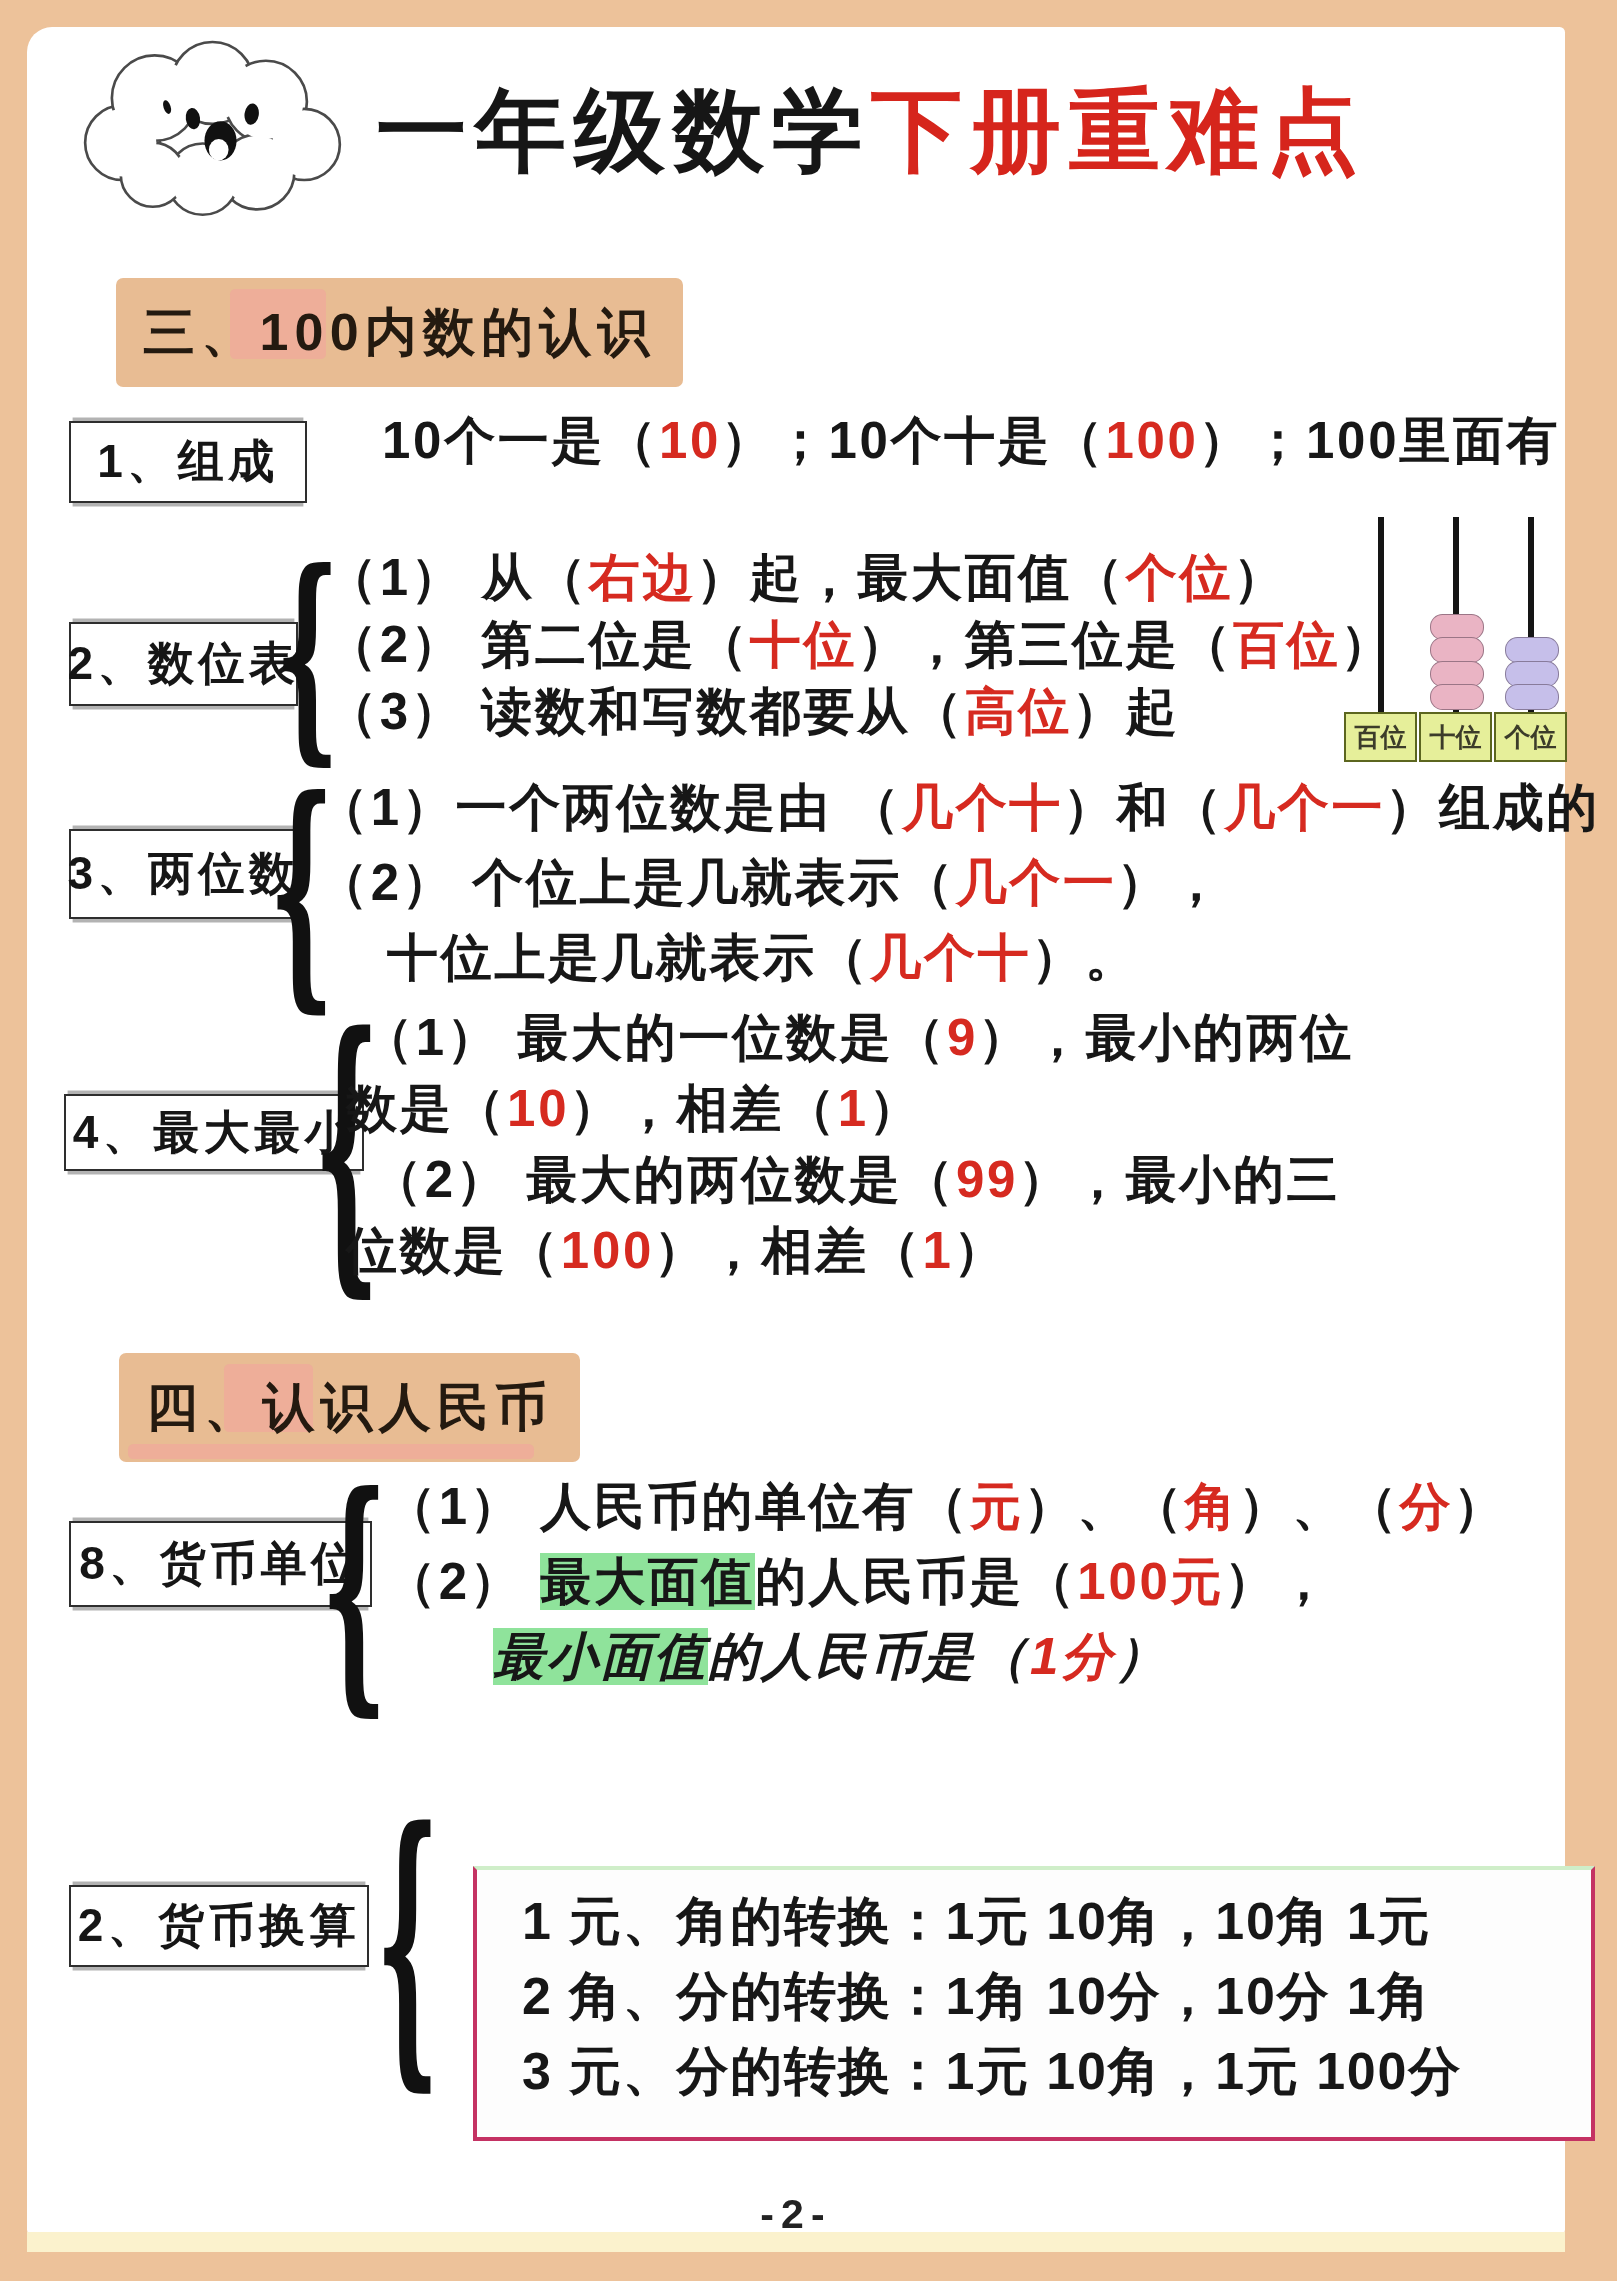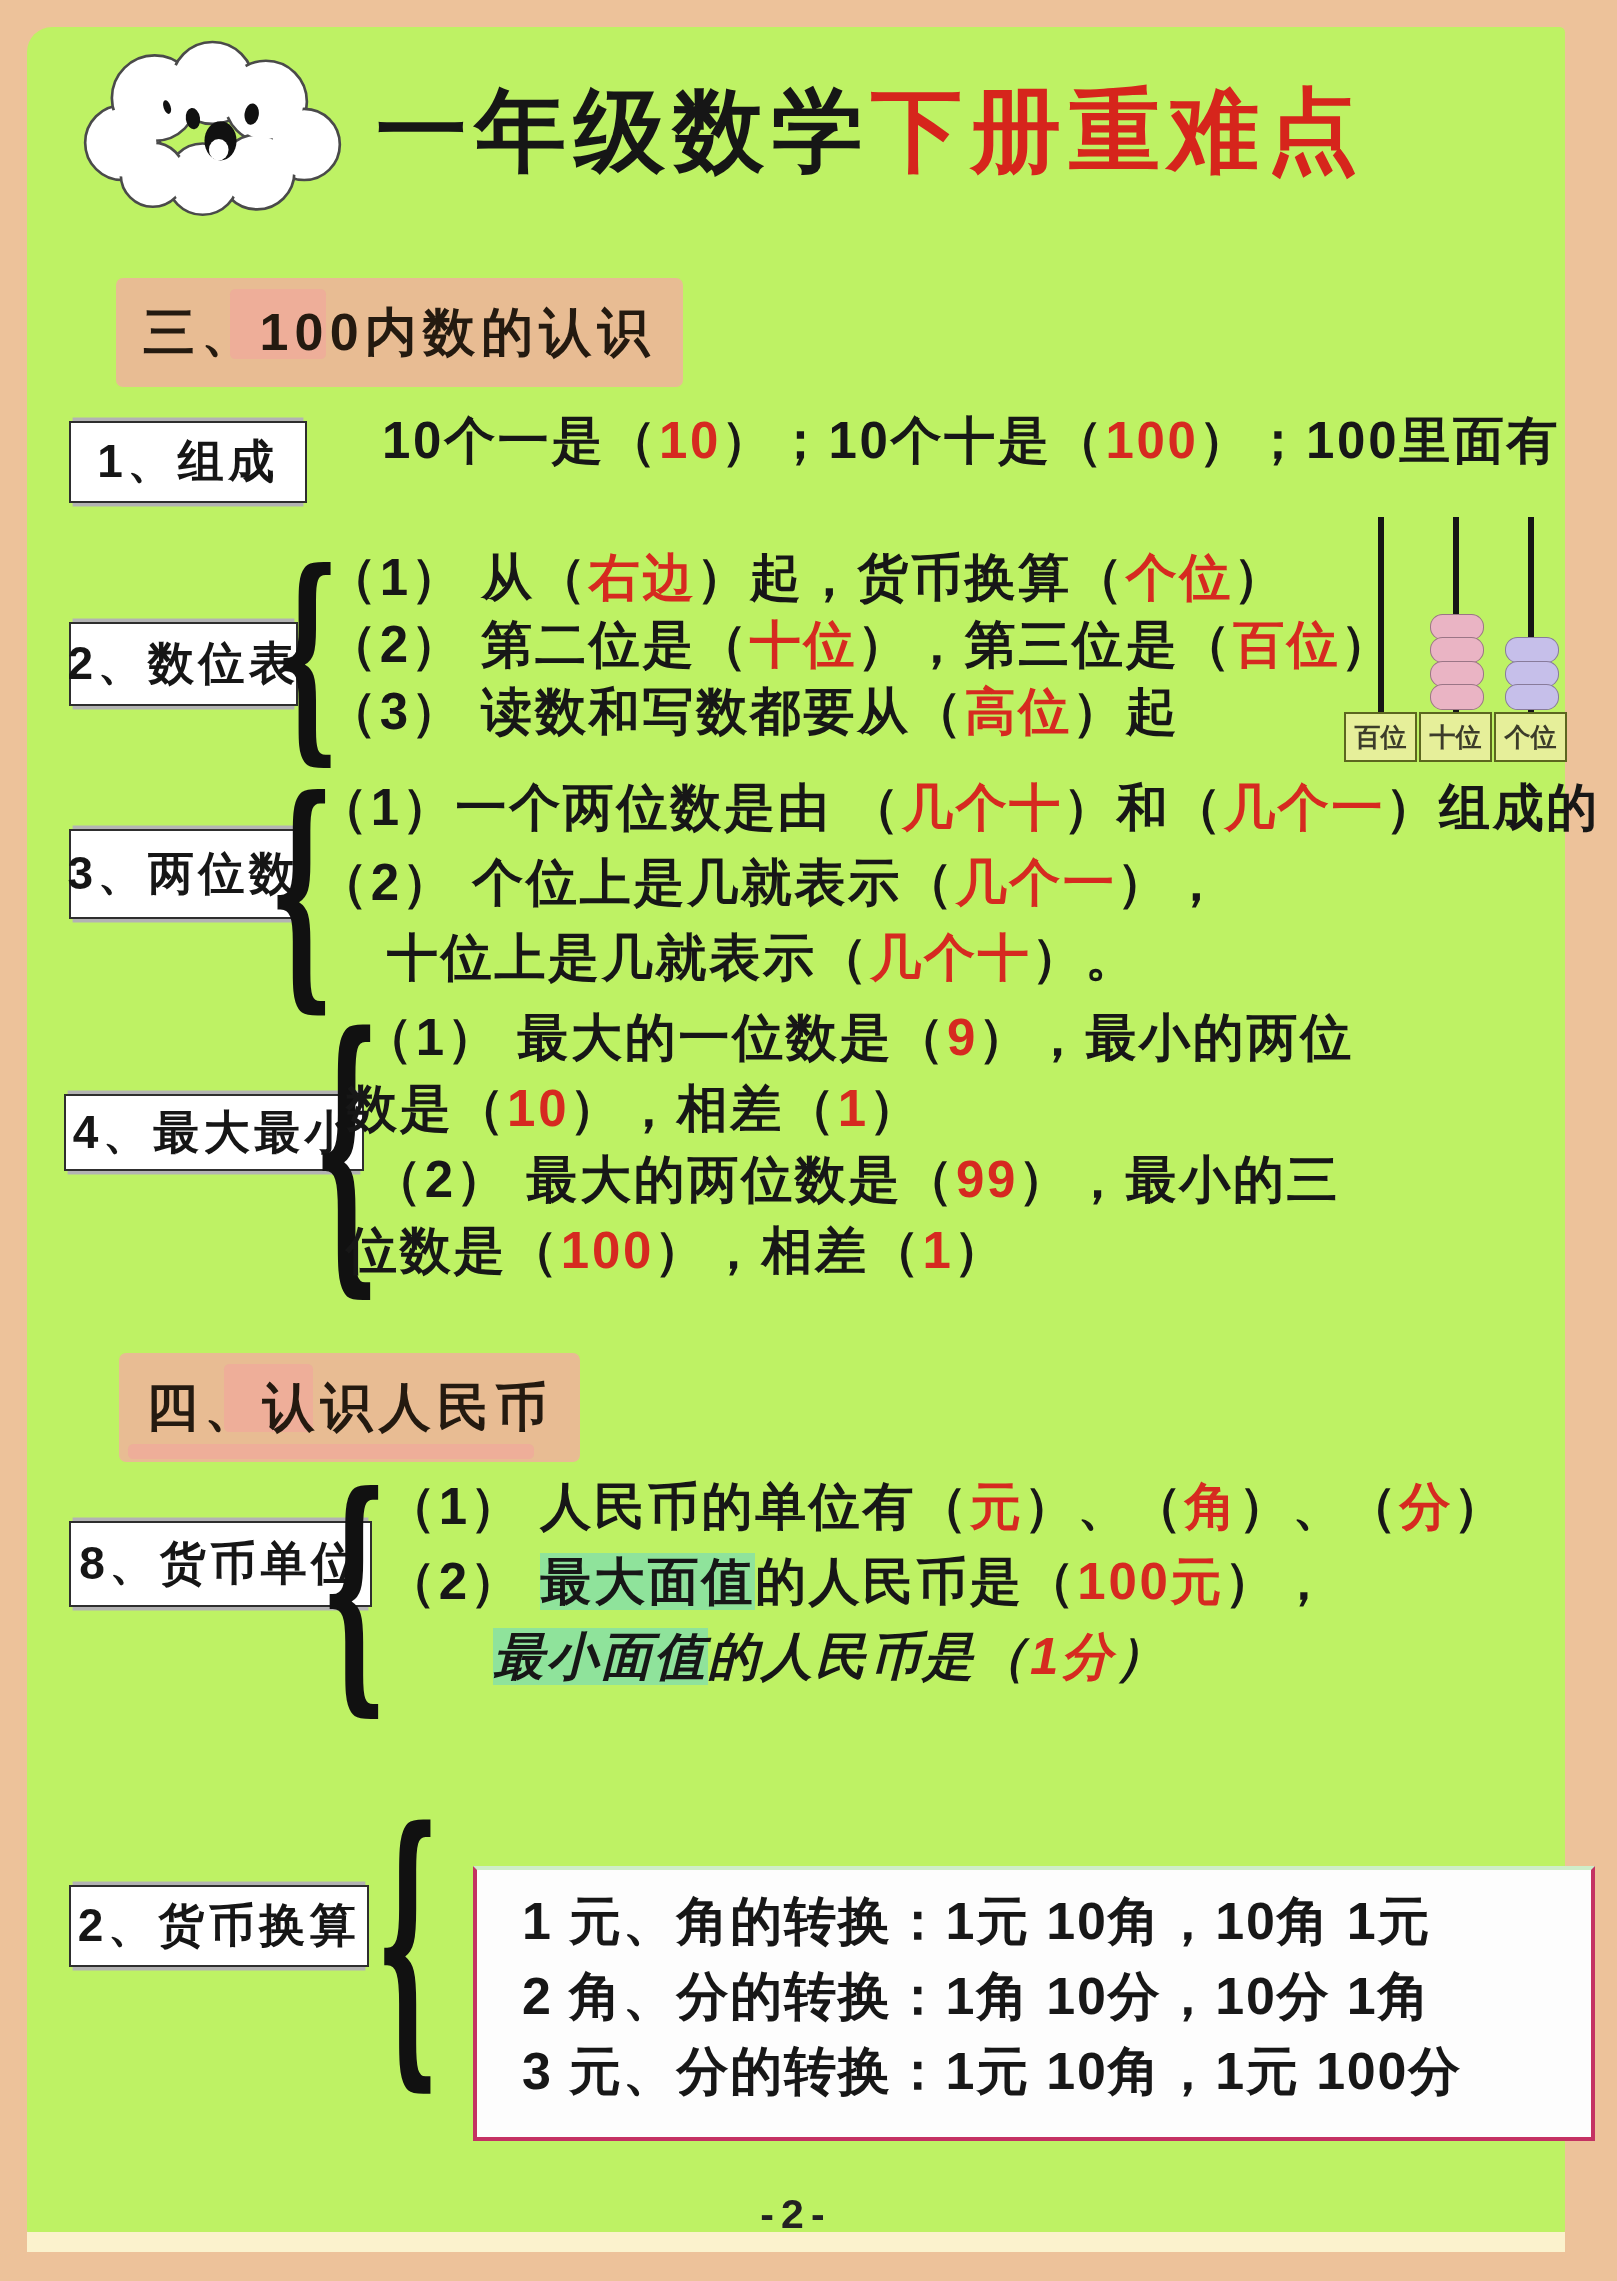--- a/index.html
+++ b/index.html
@@ -1,18 +1,18 @@
 <!DOCTYPE html>
 <html style="font-size:14.3px"><head>
 <meta charset="utf-8">
 <style>
   html,body{margin:0;padding:0;}
   body{font-family:"Liberation Sans","DejaVu Sans",sans-serif;}
   .page{position:relative;width:1617px;height:2281px;background:#edc29a;overflow:hidden;}
-  .card{position:absolute;left:27px;top:27px;width:1538px;height:2208px;background:#bef264;
+  .card{position:absolute;left:27px;top:27px;width:1538px;height:2208px;background:#ffffff;
         border-radius:25px 5.3px 5.3px 5.3px;}
   .card-bottom-strip{position:absolute;left:27px;top:2232px;width:1538px;height:19.6px;background:#fbf2cd;}
 
   
   .cloud{position:absolute;left:40px;top:7.1px;width:299px;height:187px;}
   .title{position:absolute;left:349px;top:43px;font-size:91px;font-weight:700;letter-spacing:8px;
          white-space:nowrap;color:#161616;}
   .title .red{color:#d6251c;}
 
   
@@ -104,21 +104,21 @@
     </div>
 
     <div class="label-box" style="left:42px;top:394px;width:234px;height:78px;">1、组成</div>
     <div class="lines" style="left:355px;top:380px;">
       <div class="tline"><span>10个一是（</span><span class="c-r">10</span><span>）；10个十是（</span><span class="c-r">100</span><span>）；100里面有</span></div>
     </div>
 
     <div class="label-box" style="left:42px;top:595px;width:225px;height:80px;">2、数位表</div>
     <div class="brace" style="left:248px;top:515px;font-size:162px;transform:scale(0.62,1.38);"></div>
     <div class="lines" style="left:299px;top:517px;">
-      <div class="tline" style="line-height:67px;"><span>（1） 从（</span><span class="c-r">右边</span><span>）起，货币换算（</span><span class="c-r">个位</span><span>）</span></div>
+      <div class="tline" style="line-height:67px;"><span>（1） 从（</span><span class="c-r">右边</span><span>）起，最大面值（</span><span class="c-r">个位</span><span>）</span></div>
       <div class="tline" style="line-height:67px;"><span>（2） 第二位是（</span><span class="c-r">十位</span><span>），第三位是（</span><span class="c-r">百位</span><span>）</span></div>
       <div class="tline" style="line-height:67px;"><span>（3） 读数和写数都要从（</span><span class="c-r">高位</span><span>）起</span></div>
     </div>
 
     <div class="abacus" style="left:1317px;top:490px;">
       <div class="rod rod-hundreds">
         <div class="rod-line"></div>
         <div class="beads"></div>
         <div class="plabel">百位</div>
       </div>

